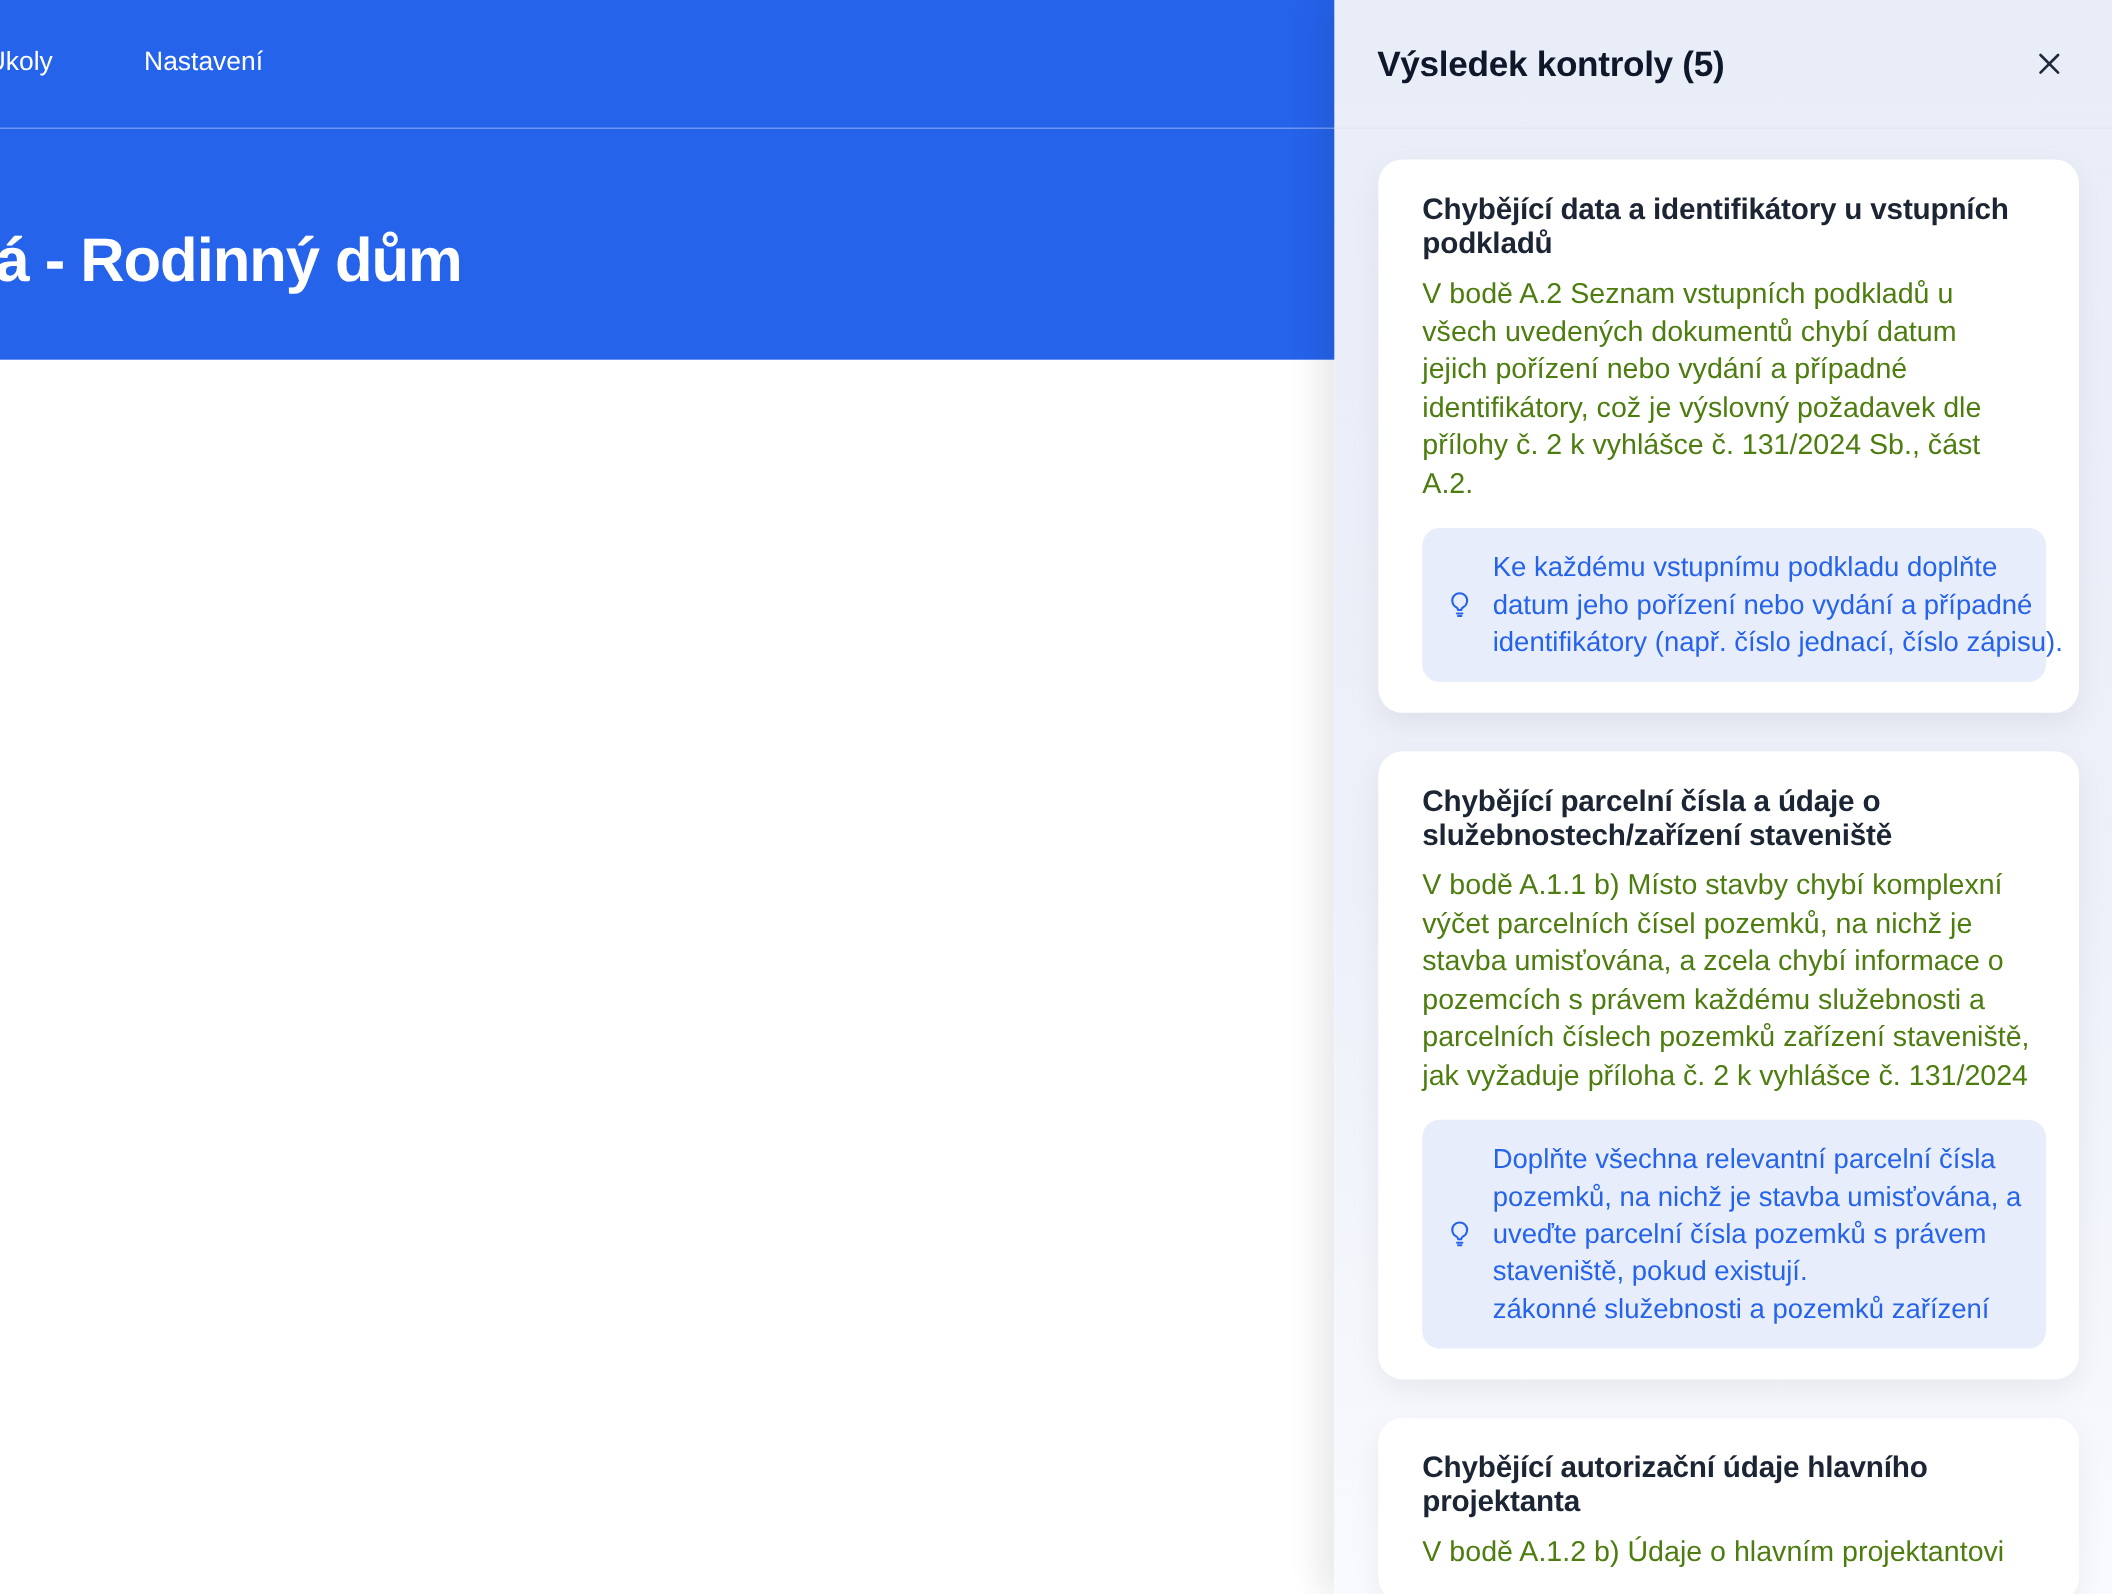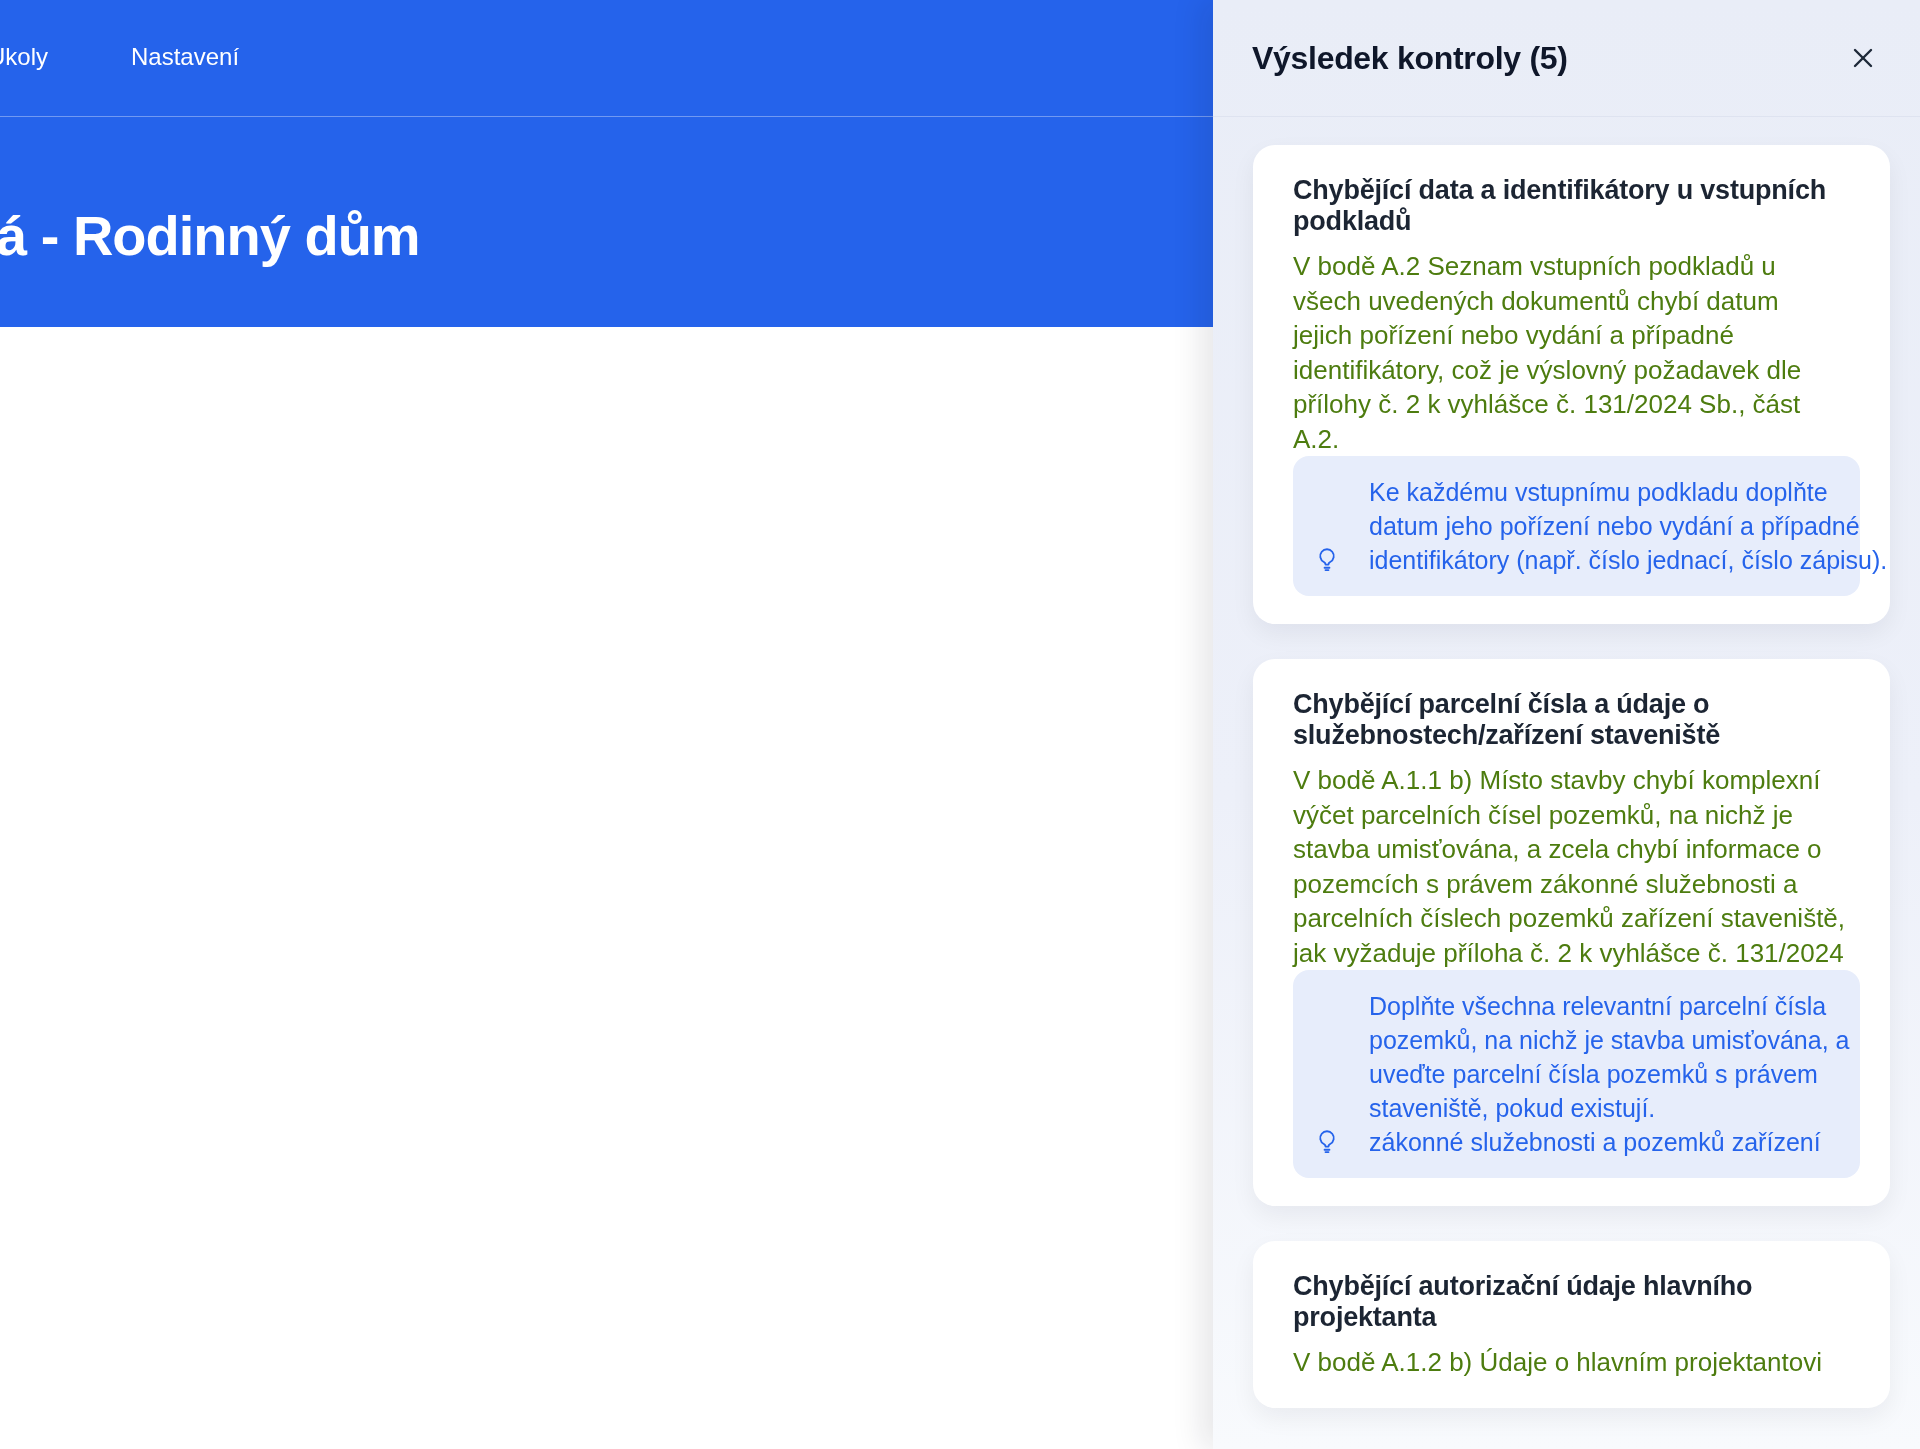--- a/index.html
+++ b/index.html
@@ -85,22 +85,22 @@
   .card:first-child{margin-top:28px;}
   .card-title > div{
     font-size:27px;font-weight:700;line-height:31px;color:#1c2533;
     letter-spacing:-0.2px;white-space:nowrap;
   }
   .card-body{margin-top:12px;}
   .card-body > div{
     font-size:26px;line-height:34.5px;color:#4d7c0f;white-space:nowrap;
   }
   .tip{
-    background:#e7edfb;border-radius:16px;
-    padding:19px 24px 19px 20px;display:flex;align-items:flex-end;gap:28px;
+    margin-top:24px;background:#e7edfb;border-radius:16px;
+    padding:19px 24px 19px 20px;display:flex;align-items:center;gap:16px;
   }
   .tip-icon{flex:0 0 auto;margin-top:3px;color:#2563eb;}
   .tip-text > div{font-size:25px;line-height:34px;color:#2563eb;white-space:nowrap;}
 </style>
 </head>
 <body>
 
 <div class="stage">
 
   <div class="topbar">
@@ -187,21 +187,21 @@
 
       <div class="card">
         <div class="card-title">
             <div>Chybějící parcelní čísla a údaje o</div>
             <div>služebnostech/zařízení staveniště</div>
           </div>
         <div class="card-body">
             <div>V bodě A.1.1 b) Místo stavby chybí komplexní</div>
             <div>výčet parcelních čísel pozemků, na nichž je</div>
             <div>stavba umisťována, a zcela chybí informace o</div>
-            <div>pozemcích s právem zákonné služebnosti a</div>
+            <div>pozemcích s právem každému služebnosti a</div>
             <div>parcelních číslech pozemků zařízení staveniště,</div>
             <div>jak vyžaduje příloha č. 2 k vyhlášce č. 131/2024</div>
           </div>
         <div class="tip">
           <span class="tip-icon">
             <svg width="28" height="28" viewBox="0 0 24 24" fill="none" stroke="currentColor" stroke-width="1.6" stroke-linecap="round" stroke-linejoin="round">
               <path d="M9.3 14.6a5.8 5.8 0 1 1 5.4 0c-.9.5-1.4 1.3-1.5 2.2h-2.4c-.1-.9-.6-1.7-1.5-2.2z"></path>
               <line x1="9.9" y1="19.5" x2="14.1" y2="19.5"></line>
               <line x1="10.7" y1="21.5" x2="13.3" y2="21.5"></line>
             </svg>

